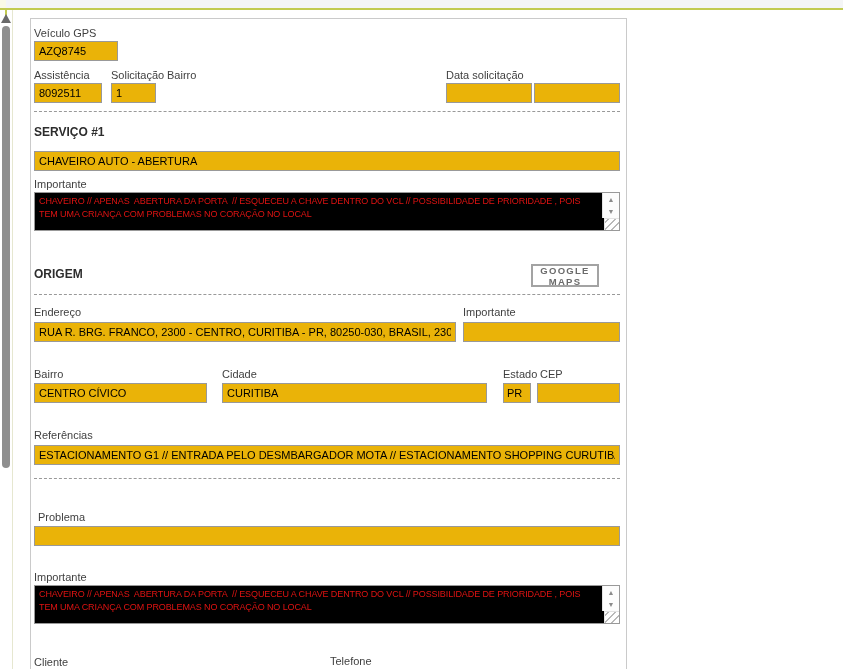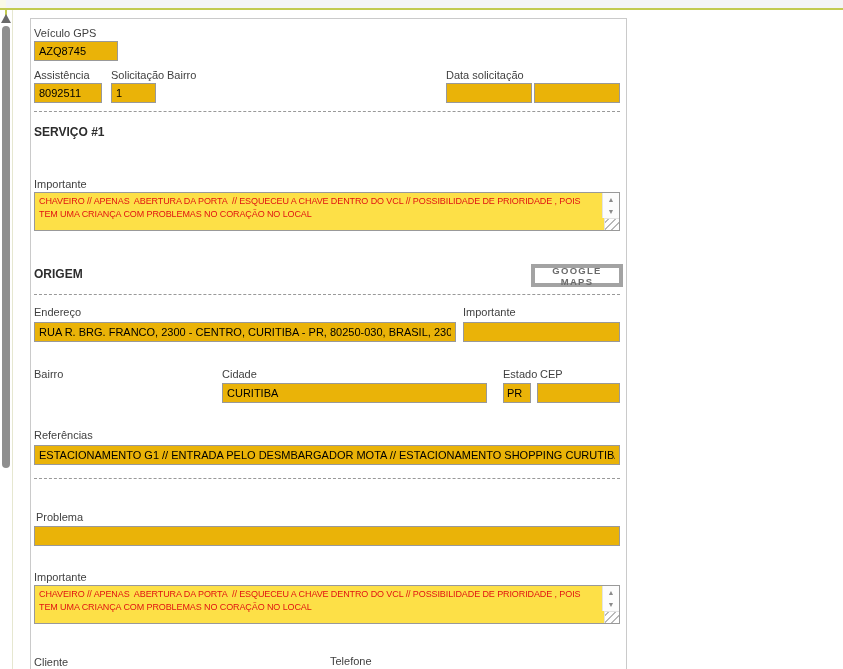--- a/index.html
+++ b/index.html
@@ -16,27 +16,27 @@
   .sb-thumb{position:absolute;left:2px;top:26px;width:8px;height:442px;background:#8f8f8f;border-radius:4px;cursor:pointer;}
   
   .panel{position:absolute;left:30px;top:18px;width:597px;height:660px;box-sizing:border-box;
          border:1px solid #cacaca;border-bottom:none;background:#fff;}
   
   .lbl{position:absolute;font-size:11px;color:#3f3f3f;white-space:nowrap;}
   .hd{position:absolute;font-size:12px;font-weight:bold;color:#2d2d2d;white-space:nowrap;}
   .inp{position:absolute;box-sizing:border-box;height:20px;border:1px solid #999;background:#eab308;
        font-family:"Liberation Sans",sans-serif;font-size:11px;color:#000;padding:0 4px;outline:none;}
   .dash{position:absolute;left:34px;width:586px;height:0;border-top:1px dashed #999;}
-  .btn{position:absolute;left:531px;top:264px;width:92px;height:23px;box-sizing:border-box;
-       border:4px solid #a3a3a3;background:#fff;color:#6b6b6b;font-weight:bold;font-size:9.5px;
+  .btn{position:absolute;left:531px;top:264px;width:68px;height:23px;box-sizing:border-box;
+       border:2px solid #a3a3a3;background:#fff;color:#6b6b6b;font-weight:bold;font-size:9.5px;
        letter-spacing:1.3px;display:flex;align-items:center;justify-content:center;cursor:pointer;
        font-family:"Liberation Sans",sans-serif;}
   
   .ta{position:absolute;left:34px;width:586px;height:39px;box-sizing:border-box;
-      border:1px solid #999;background:#fde047;cursor:text;}
+      border:1px solid #999;background:#000000;cursor:text;}
   .ta-text{position:absolute;left:0;top:0;right:16px;bottom:0;padding:2px 4px;overflow:hidden;
            font-size:9px;line-height:13px;letter-spacing:-0.1px;color:#e01312;white-space:pre-wrap;}
   .ta-sb{position:absolute;top:0;right:0;width:16px;bottom:12px;border-left:1px solid #e3e3e3;background:#fcfcfc;}
   .ta-arrow{width:100%;height:12px;display:flex;align-items:center;justify-content:center;
             font-size:7px;color:#8a8a8a;cursor:pointer;}
   .ta-grip{position:absolute;right:0;bottom:0;width:15px;height:12px;box-sizing:border-box;
            border-left:1px solid #e3e3e3;border-top:1px solid #e3e3e3;background:
            repeating-linear-gradient(135deg,#fff 0 2px,#b9b9b9 2px 3px,#fff 3px 5px);cursor:nwse-resize;}
 </style>
 </head>
@@ -62,20 +62,21 @@
   <div class="lbl" style="left:167px;top:69px;">Bairro</div>
   <div class="lbl" style="left:446px;top:69px;">Data solicitação</div>
   <input class="inp" style="left: 34px; top: 83px; width: 68px;" value="8092511">
   <input class="inp" style="left: 111px; top: 83px; width: 45px;" value="1">
   <input class="inp" style="left: 446px; top: 83px; width: 86px;" value="">
   <input class="inp" style="left: 534px; top: 83px; width: 86px;" value="">
 
   <div class="dash" style="top:111px;"></div>
 
   <div class="hd" style="left:34px;top:125px;">SERVIÇO #1</div>
+  <input class="inp" style="left: 34px; top: 151px; width: 586px;" value="CHAVEIRO AUTO - ABERTURA">
 
   <div class="lbl" style="left:34px;top:178px;">Importante</div>
   <div class="ta" style="top:192px;">
     <div class="ta-text">CHAVEIRO // APENAS  ABERTURA DA PORTA  // ESQUECEU A CHAVE DENTRO DO VCL // POSSIBILIDADE DE PRIORIDADE , POIS TEM UMA CRIANÇA COM PROBLEMAS NO CORAÇÃO NO LOCAL</div>
     <div class="ta-sb">
       <div class="ta-arrow">▲</div>
       <div class="ta-arrow">▼</div>
     </div>
     <div class="ta-grip"></div>
   </div>
@@ -87,30 +88,31 @@
 
   <div class="lbl" style="left:34px;top:306px;">Endereço</div>
   <div class="lbl" style="left:463px;top:306px;">Importante</div>
   <input class="inp" style="left: 34px; top: 322px; width: 422px;" value="RUA R. BRG. FRANCO, 2300 - CENTRO, CURITIBA - PR, 80250-030, BRASIL, 2300">
   <input class="inp" style="left: 463px; top: 322px; width: 157px;" value="">
 
   <div class="lbl" style="left:34px;top:368px;">Bairro</div>
   <div class="lbl" style="left:222px;top:368px;">Cidade</div>
   <div class="lbl" style="left:503px;top:368px;">Estado</div>
   <div class="lbl" style="left:540px;top:368px;">CEP</div>
+  <input class="inp" style="left: 34px; top: 383px; width: 173px;" value="CENTRO CÍVICO">
   <input class="inp" style="left: 222px; top: 383px; width: 265px;" value="CURITIBA">
   <input class="inp" style="left: 503px; top: 383px; width: 28px; padding: 0px 3px;" value="PR">
   <input class="inp" style="left: 537px; top: 383px; width: 83px;" value="">
 
   <div class="lbl" style="left:34px;top:429px;">Referências</div>
   <input class="inp" style="left: 34px; top: 445px; width: 586px;" value="ESTACIONAMENTO G1 // ENTRADA PELO DESMBARGADOR MOTA // ESTACIONAMENTO SHOPPING CURUTIBA">
 
   <div class="dash" style="top:478px;"></div>
 
-  <div class="lbl" style="left:36px;top:511px;">Problema</div>
+  <div class="lbl" style="left:30px;top:511px;padding-left:8px;">Problema</div>
   <input class="inp" style="left: 34px; top: 526px; width: 586px;" value="">
 
   <div class="lbl" style="left:34px;top:571px;">Importante</div>
   <div class="ta" style="top:585px;">
     <div class="ta-text">CHAVEIRO // APENAS  ABERTURA DA PORTA  // ESQUECEU A CHAVE DENTRO DO VCL // POSSIBILIDADE DE PRIORIDADE , POIS TEM UMA CRIANÇA COM PROBLEMAS NO CORAÇÃO NO LOCAL</div>
     <div class="ta-sb">
       <div class="ta-arrow">▲</div>
       <div class="ta-arrow">▼</div>
     </div>
     <div class="ta-grip"></div>

